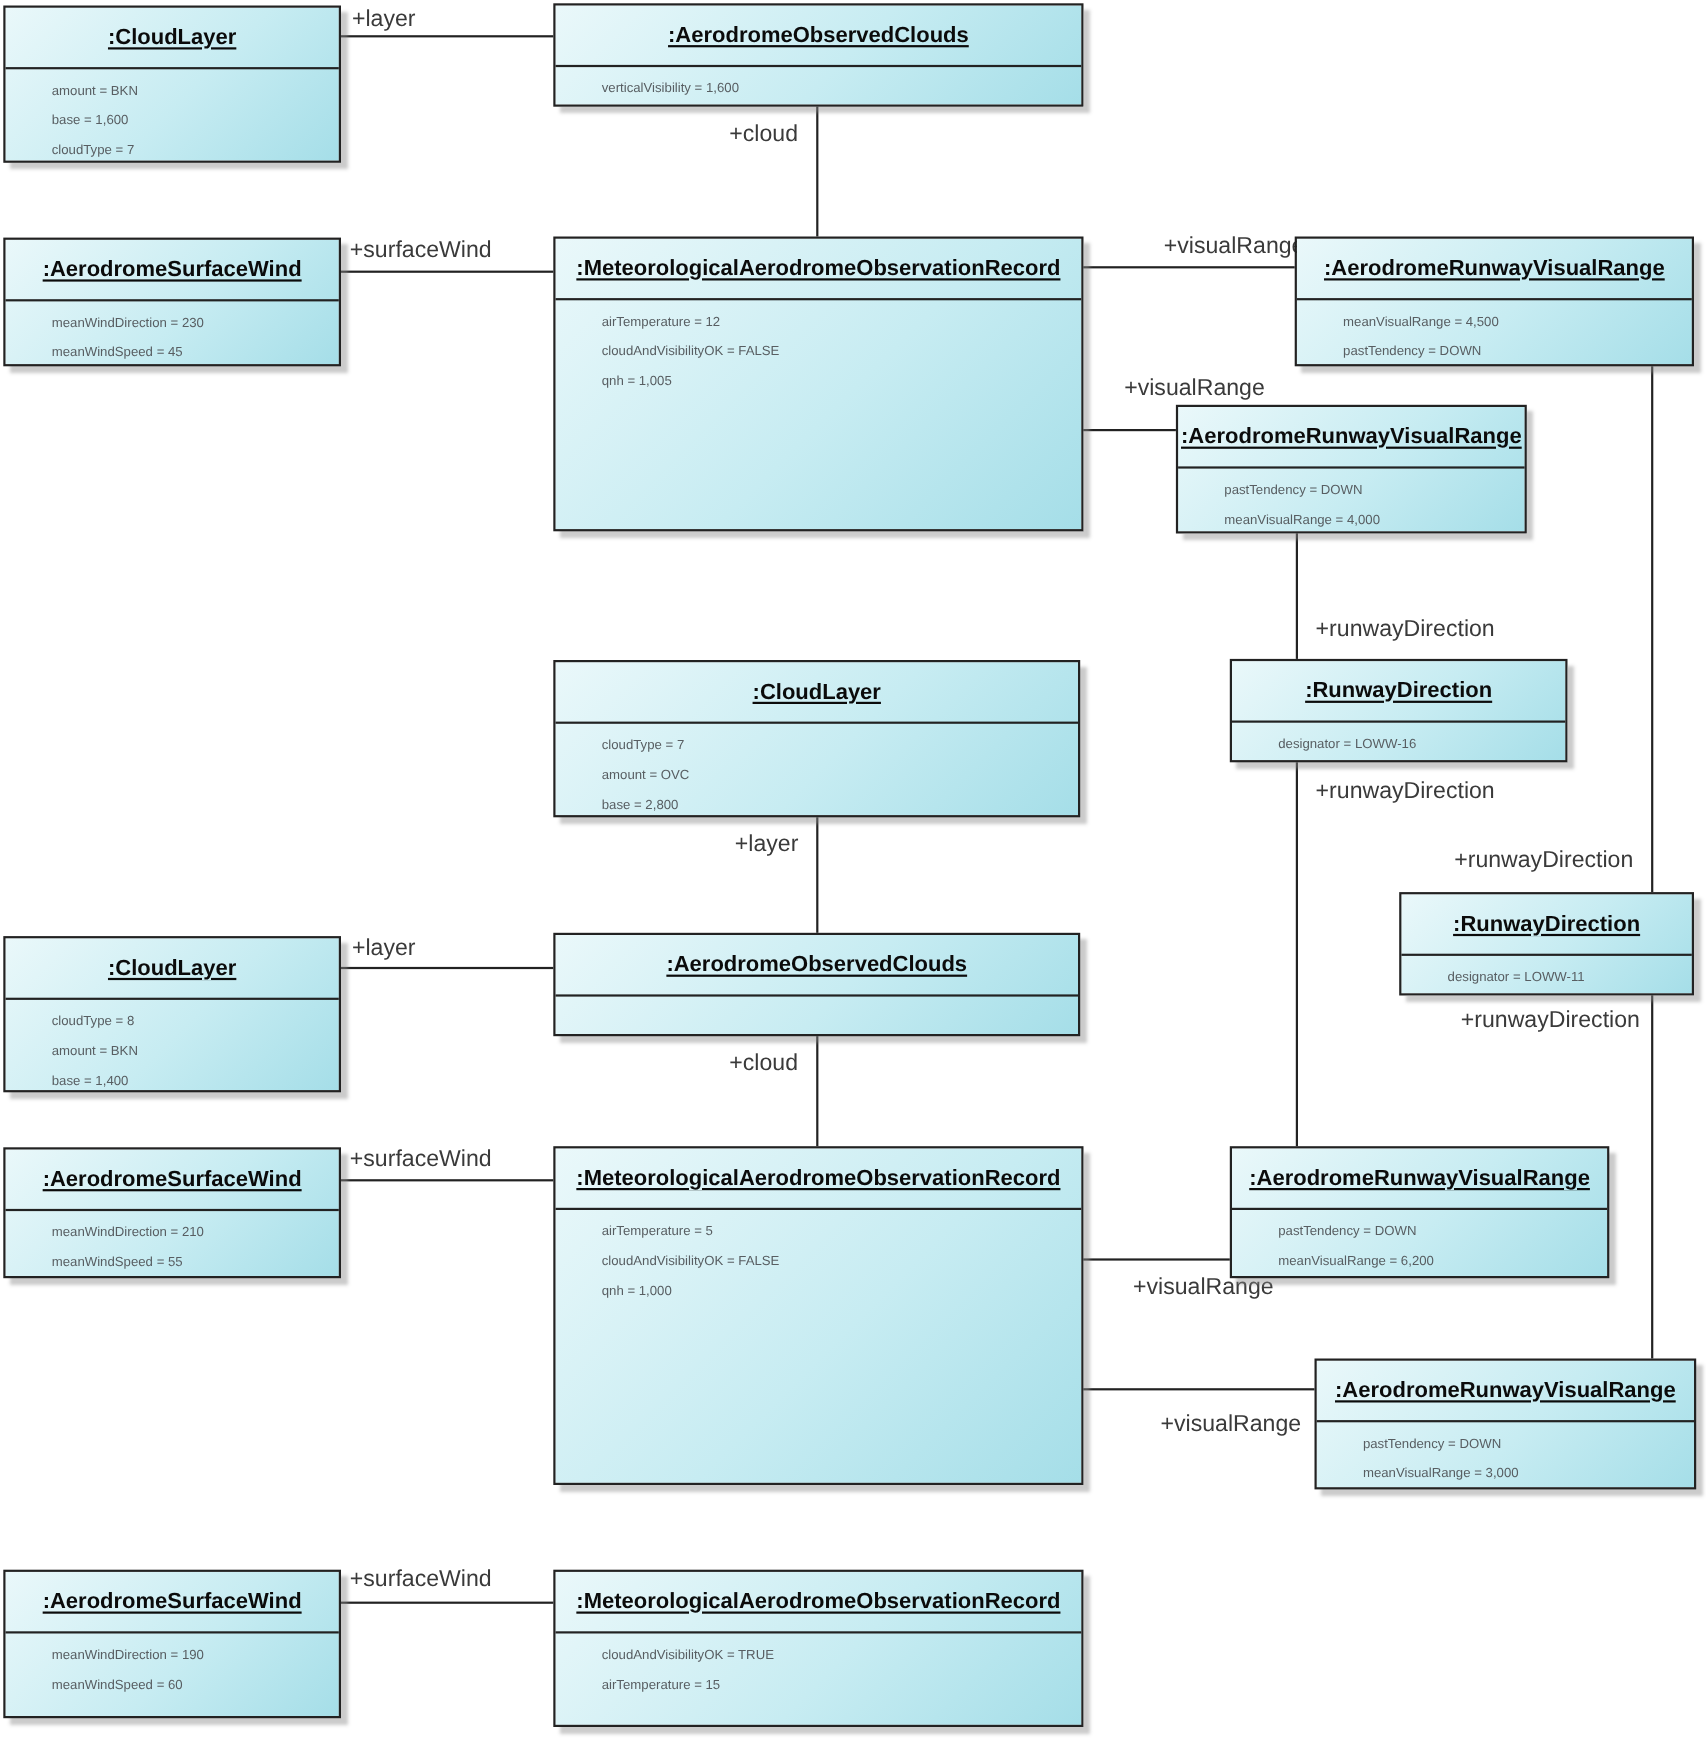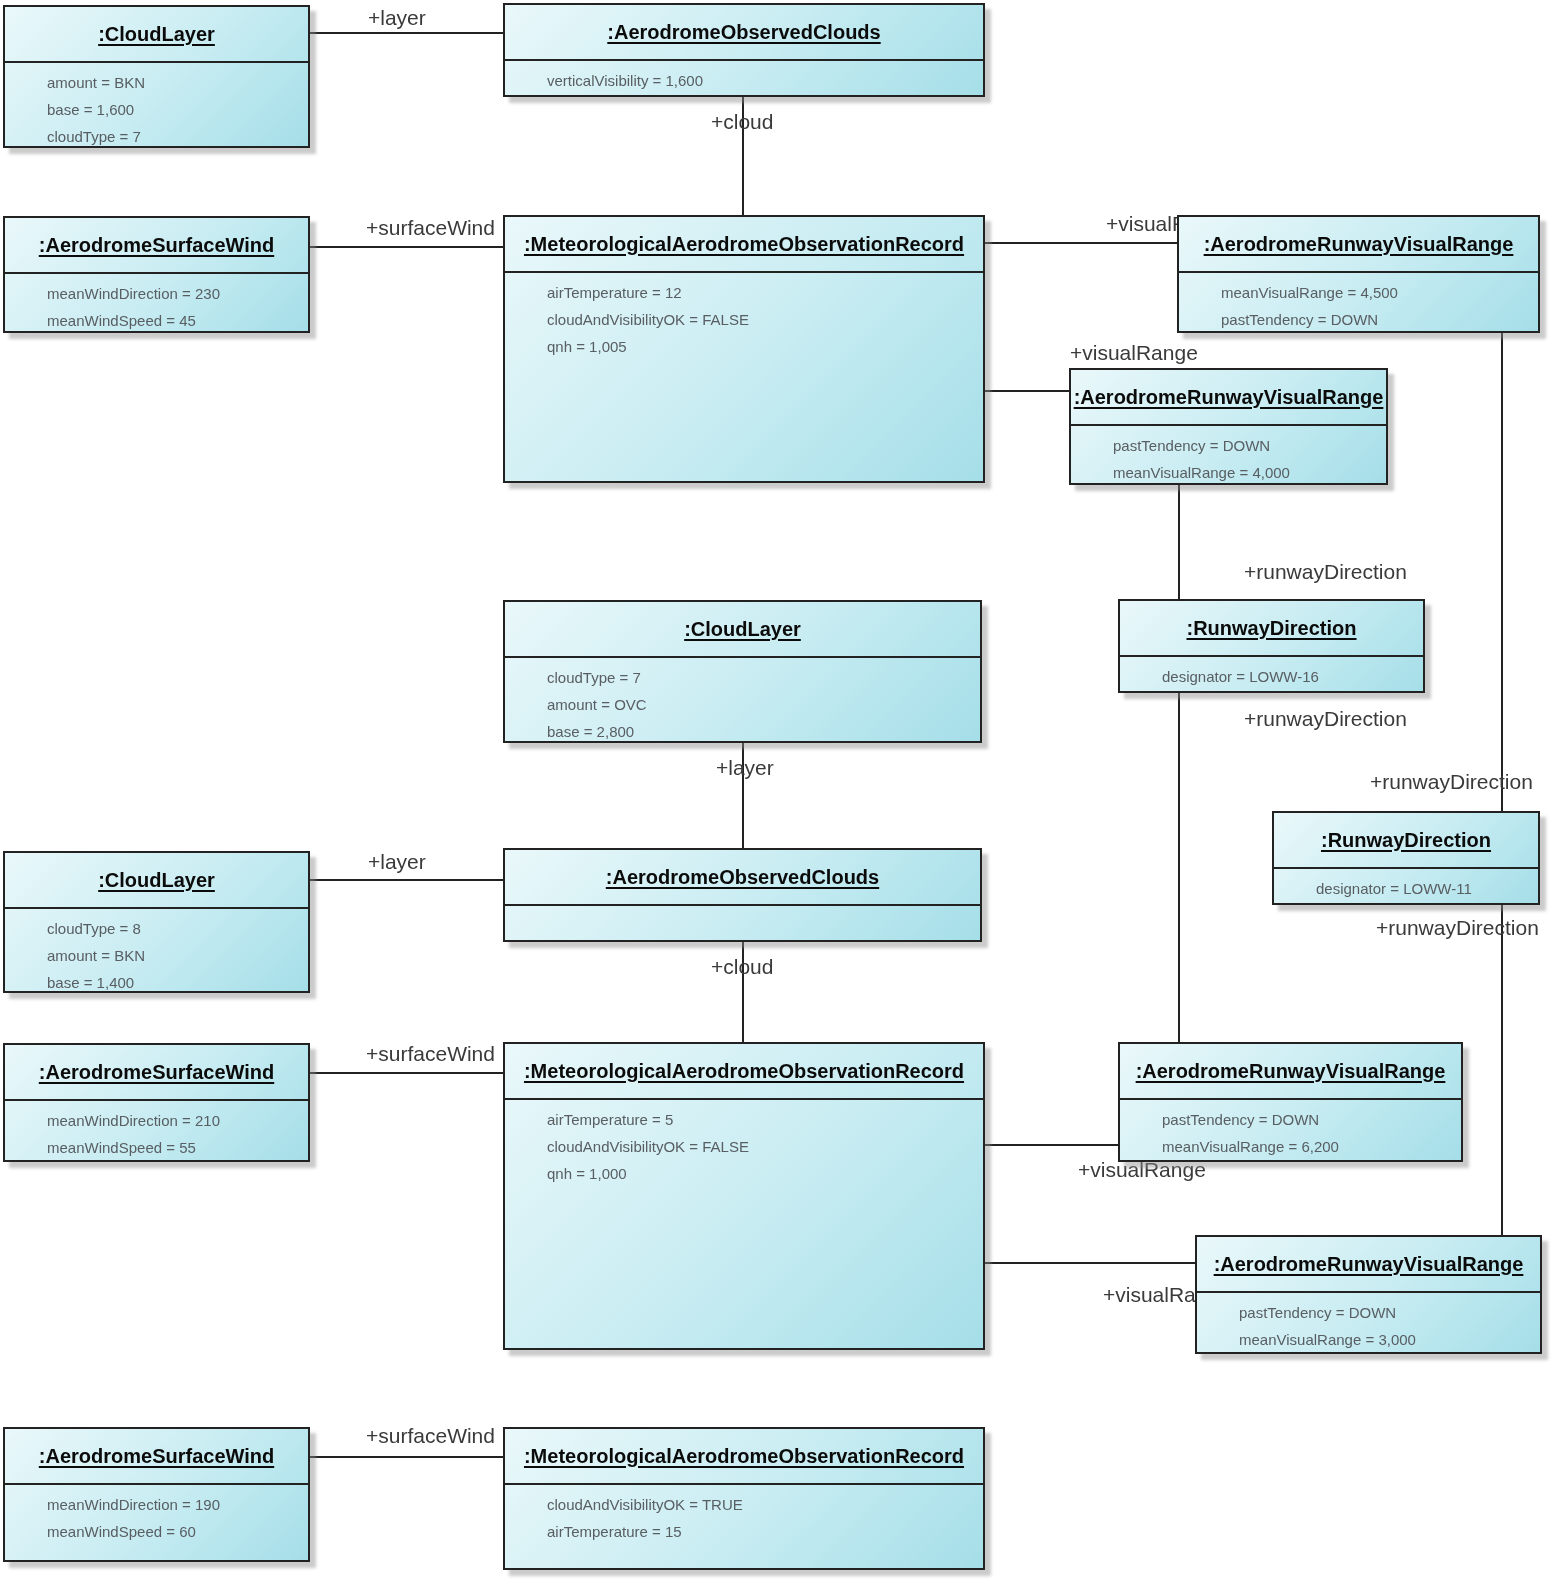--- a/index.html
+++ b/index.html
@@ -30,29 +30,28 @@
   .node-title{
     height:56px;
     border-bottom:2px solid var(--node-border);
     display:flex;align-items:center;justify-content:center;
     font-weight:bold;font-size:20px;color:var(--title-text);
     text-decoration:underline;text-underline-offset:3px;
     white-space:nowrap;
   }
   .node-attrs{
     padding:6px 22px 0 42px;
-    font-size:15px;line-height:27px;color:var(--attr-text);
+    font-size:12px;line-height:27px;color:var(--attr-text);
     white-space:nowrap;
   }
   .edge{position:absolute;background:var(--edge-line);}
   .edge-label{
     position:absolute;
     font-size:21px;color:var(--edge-label);
     white-space:nowrap;
-    margin-left:48px;
   }
 </style>
 </head>
 <body>
 
 <div id="diagram">
     <div class="edge" style="left: 310px; top: 32px; width: 193px; height: 2px;"></div>
     <span class="edge-label" style="left: 320px; top: 6px;">+layer</span>
     <div class="edge" style="left: 742px; top: 97px; width: 2px; height: 118px;"></div>
     <span class="edge-label" style="left: 663px; top: 110px;">+cloud</span>

